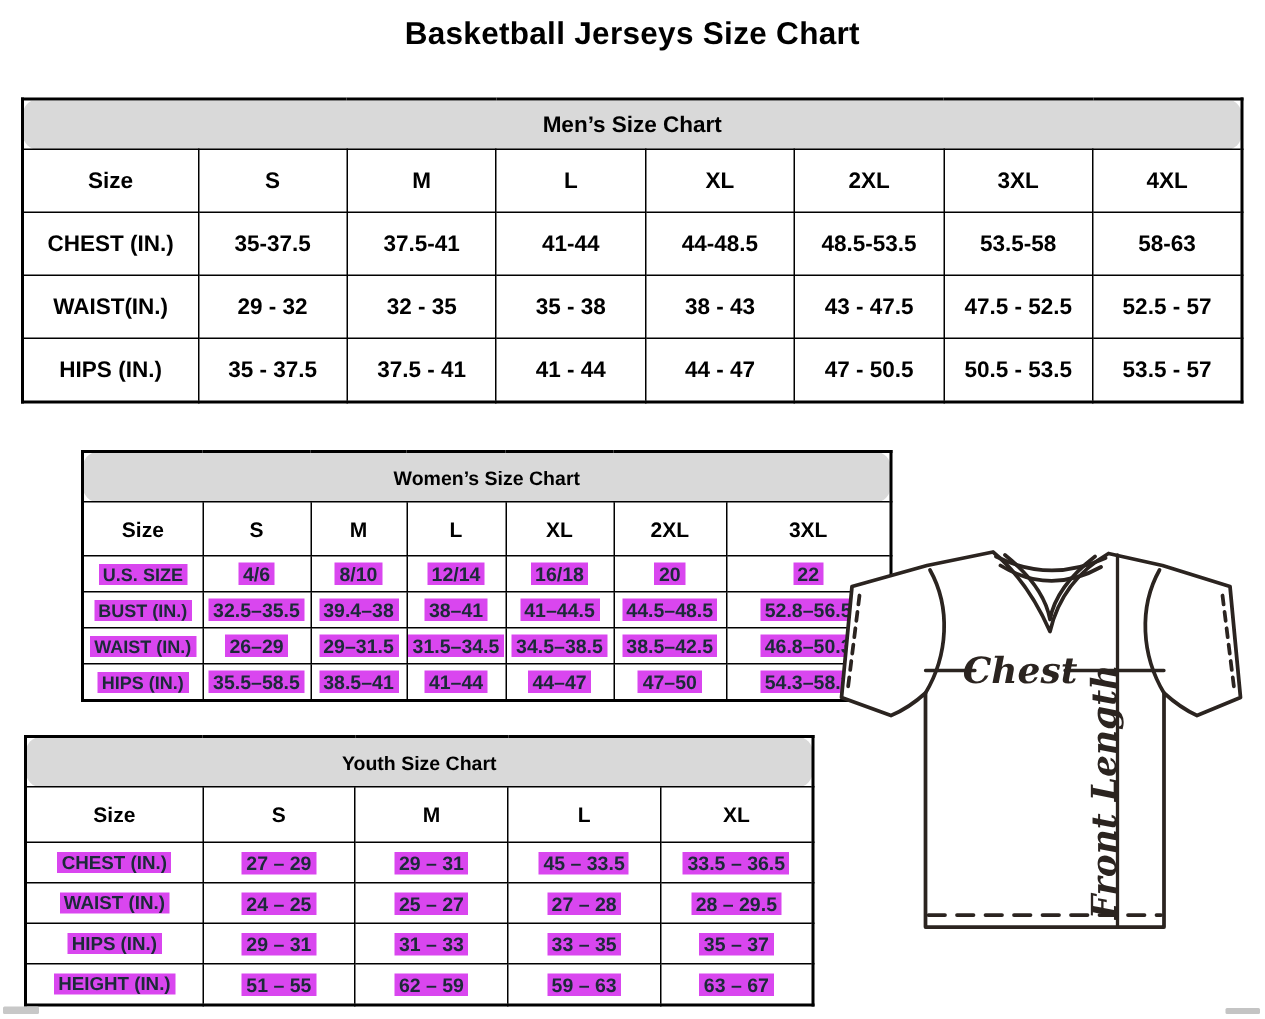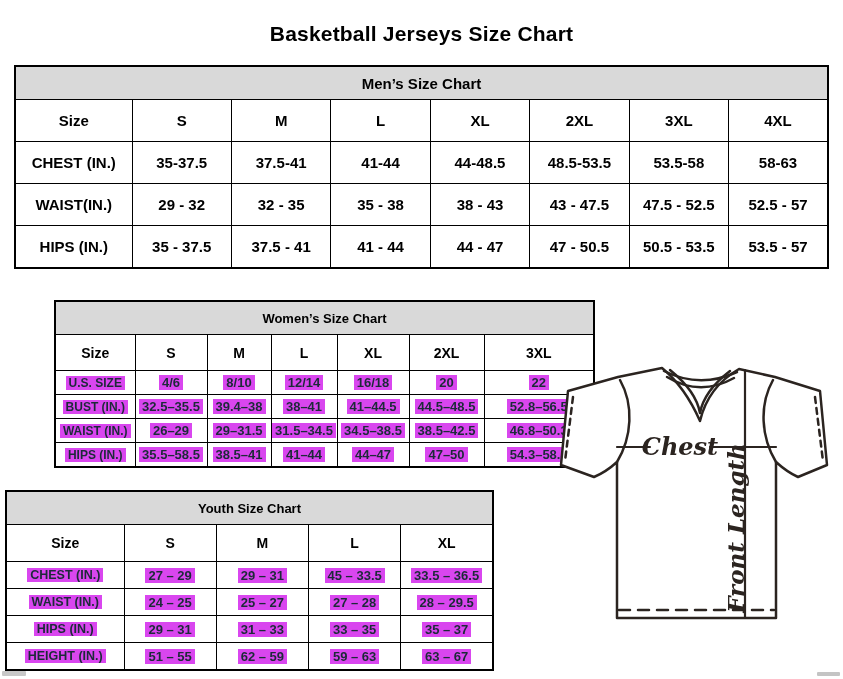--- a/index.html
+++ b/index.html
@@ -1,48 +1,48 @@
 <!DOCTYPE html>
 <html><head>
 <meta charset="utf-8">
 <style>
   html,body{margin:0;padding:0;overflow:hidden;}
   body{
     width:843px;height:679px;position:relative;background:#ffffff;
     font-family:"Liberation Sans",sans-serif;color:#000;
   }
   .page-title{
-    position:absolute;top:22px;left:0;width:100%;text-align:center;
+    position:absolute;top:11px;left:0;width:100%;text-align:center;
     font-size:21px;font-weight:bold;letter-spacing:.2px;
   }
   table.sizechart{
     position:absolute;border-collapse:collapse;table-layout:fixed;
     background:#fff;border:2px solid #000;
   }
   table.sizechart td{
     border:1px solid #000;text-align:center;vertical-align:middle;
     padding:0;font-weight:bold;overflow:hidden;white-space:nowrap;
   }
-  td.band{background:#d9d9d9;font-size:16px;}
+  td.band{background:#d9d9d9;font-size:16px;border-radius:11px;}
   
   .men{left:14px;top:65px;width:815px;}
   .men td{font-size:15px;}
   .men tr:nth-child(1) td{height:32px;}
   .men tr:nth-child(2) td{height:41px;}
   .men tr:nth-child(n+3) td{height:41px;}
   
   .women{left:14px;top:300px;width:539px;margin-left:40px;}
   .women td{font-size:13px;color:#1c2a38;}
   .women td.band{color:#000;}
   .women tr:nth-child(1) td{height:32px;}
   .women tr:nth-child(2) td{height:35px;font-size:14px;color:#000;}
   .women tr:nth-child(n+3) td{height:23px;}
   .women td.lbl{font-size:12px;}
   
-  .youth{left:5px;top:490px;width:489px;}
+  .youth{left:16px;top:490px;width:527px;}
   .youth td{font-size:13px;color:#1c2a38;}
   .youth td.band{color:#000;}
   .youth tr:nth-child(1) td{height:32px;}
   .youth tr:nth-child(2) td{height:36px;font-size:14px;color:#000;}
   .youth tr:nth-child(n+3) td{height:26px;}
   .youth td.lbl{font-size:12.5px;}
   
   .women .hl,.youth .hl{background:#d946ef;padding:0 3px;}
   .men .hl{background:transparent;}
   

